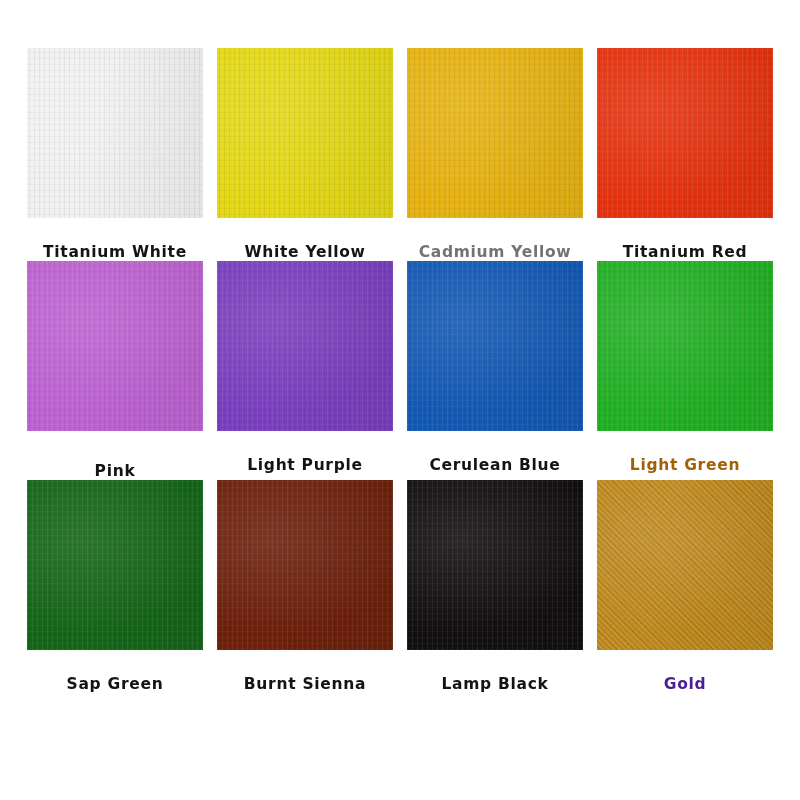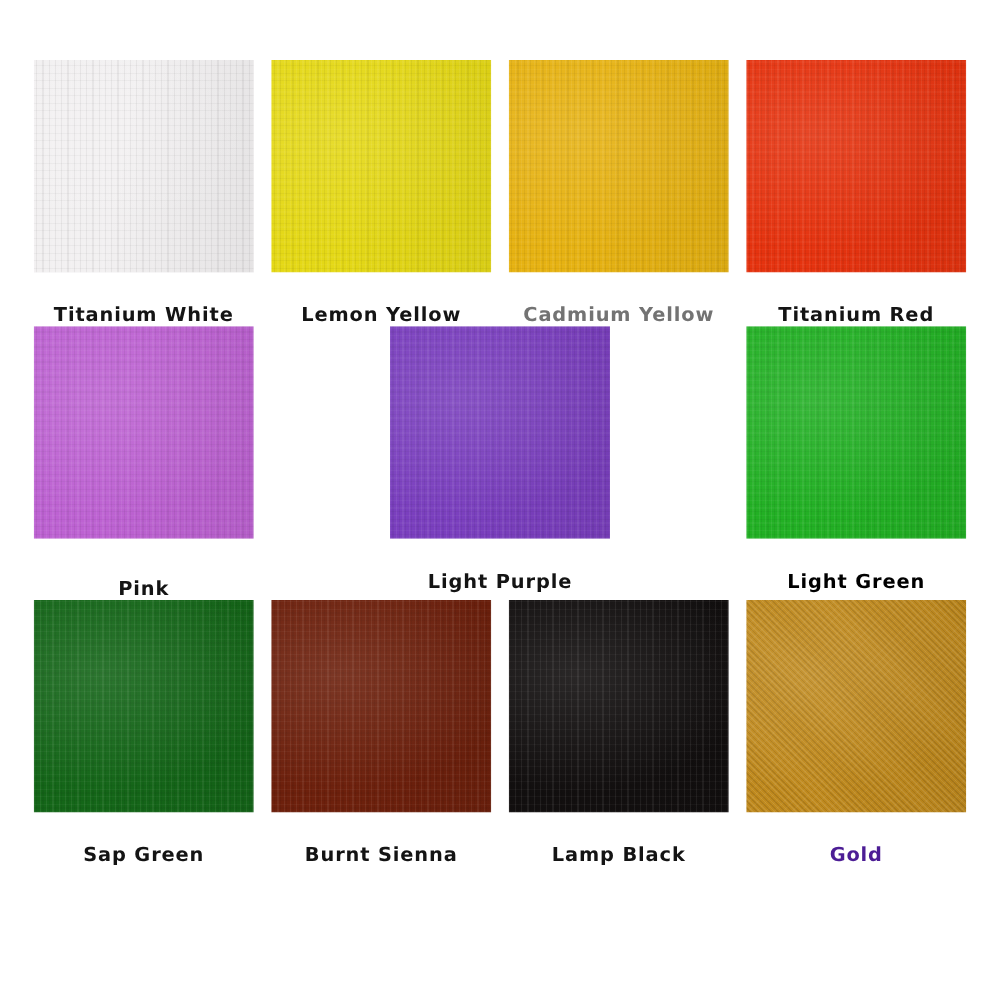--- a/index.html
+++ b/index.html
@@ -156,21 +156,21 @@
       <div class="swatch-label" style="color: rgb(20, 20, 20);">Titanium White</div>
     </div>
 
     <div class="swatch-cell">
       <div class="swatch-chip">
         <div class="paint" style="background: rgb(228, 216, 22);"></div>
         <div class="weave-v"></div>
         <div class="weave-h"></div>
         <div class="shade"></div>
       </div>
-      <div class="swatch-label" style="color: rgb(20, 20, 20);">Lemon Yellow</div>
+      <div class="swatch-label" style="color: rgb(20, 20, 20);">White Yellow</div>
     </div>
 
     <div class="swatch-cell">
       <div class="swatch-chip">
         <div class="paint" style="background: rgb(230, 178, 18);"></div>
         <div class="weave-v"></div>
         <div class="weave-h"></div>
         <div class="shade"></div>
       </div>
       <div class="swatch-label" style="color: #737373;">Cadmium Yellow</div>
@@ -201,29 +201,38 @@
     <div class="swatch-cell">
       <div class="swatch-chip">
         <div class="paint" style="background: rgb(122, 63, 190);"></div>
         <div class="weave-v"></div>
         <div class="weave-h"></div>
         <div class="shade"></div>
       </div>
       <div class="swatch-label" style="color: rgb(20, 20, 20);">Light Purple</div>
     </div>
 
+    <div class="swatch-cell">
+      <div class="swatch-chip">
+        <div class="paint" style="background: rgb(19, 89, 180);"></div>
+        <div class="weave-v"></div>
+        <div class="weave-h"></div>
+        <div class="shade"></div>
+      </div>
+      <div class="swatch-label" style="color: rgb(20, 20, 20);">Cerulean Blue</div>
+    </div>
 
     <div class="swatch-cell">
       <div class="swatch-chip">
         <div class="paint" style="background: rgb(34, 176, 36);"></div>
         <div class="weave-v"></div>
         <div class="weave-h"></div>
         <div class="shade"></div>
       </div>
-      <div class="swatch-label" style="color: #000000;">Light Green</div>
+      <div class="swatch-label" style="color: #a16207;">Light Green</div>
     </div>
   </div>
 
   <div class="swatch-row">
     <div class="swatch-cell">
       <div class="swatch-chip">
         <div class="paint" style="background: rgb(20, 102, 24);"></div>
         <div class="weave-v"></div>
         <div class="weave-h"></div>
         <div class="shade"></div>

